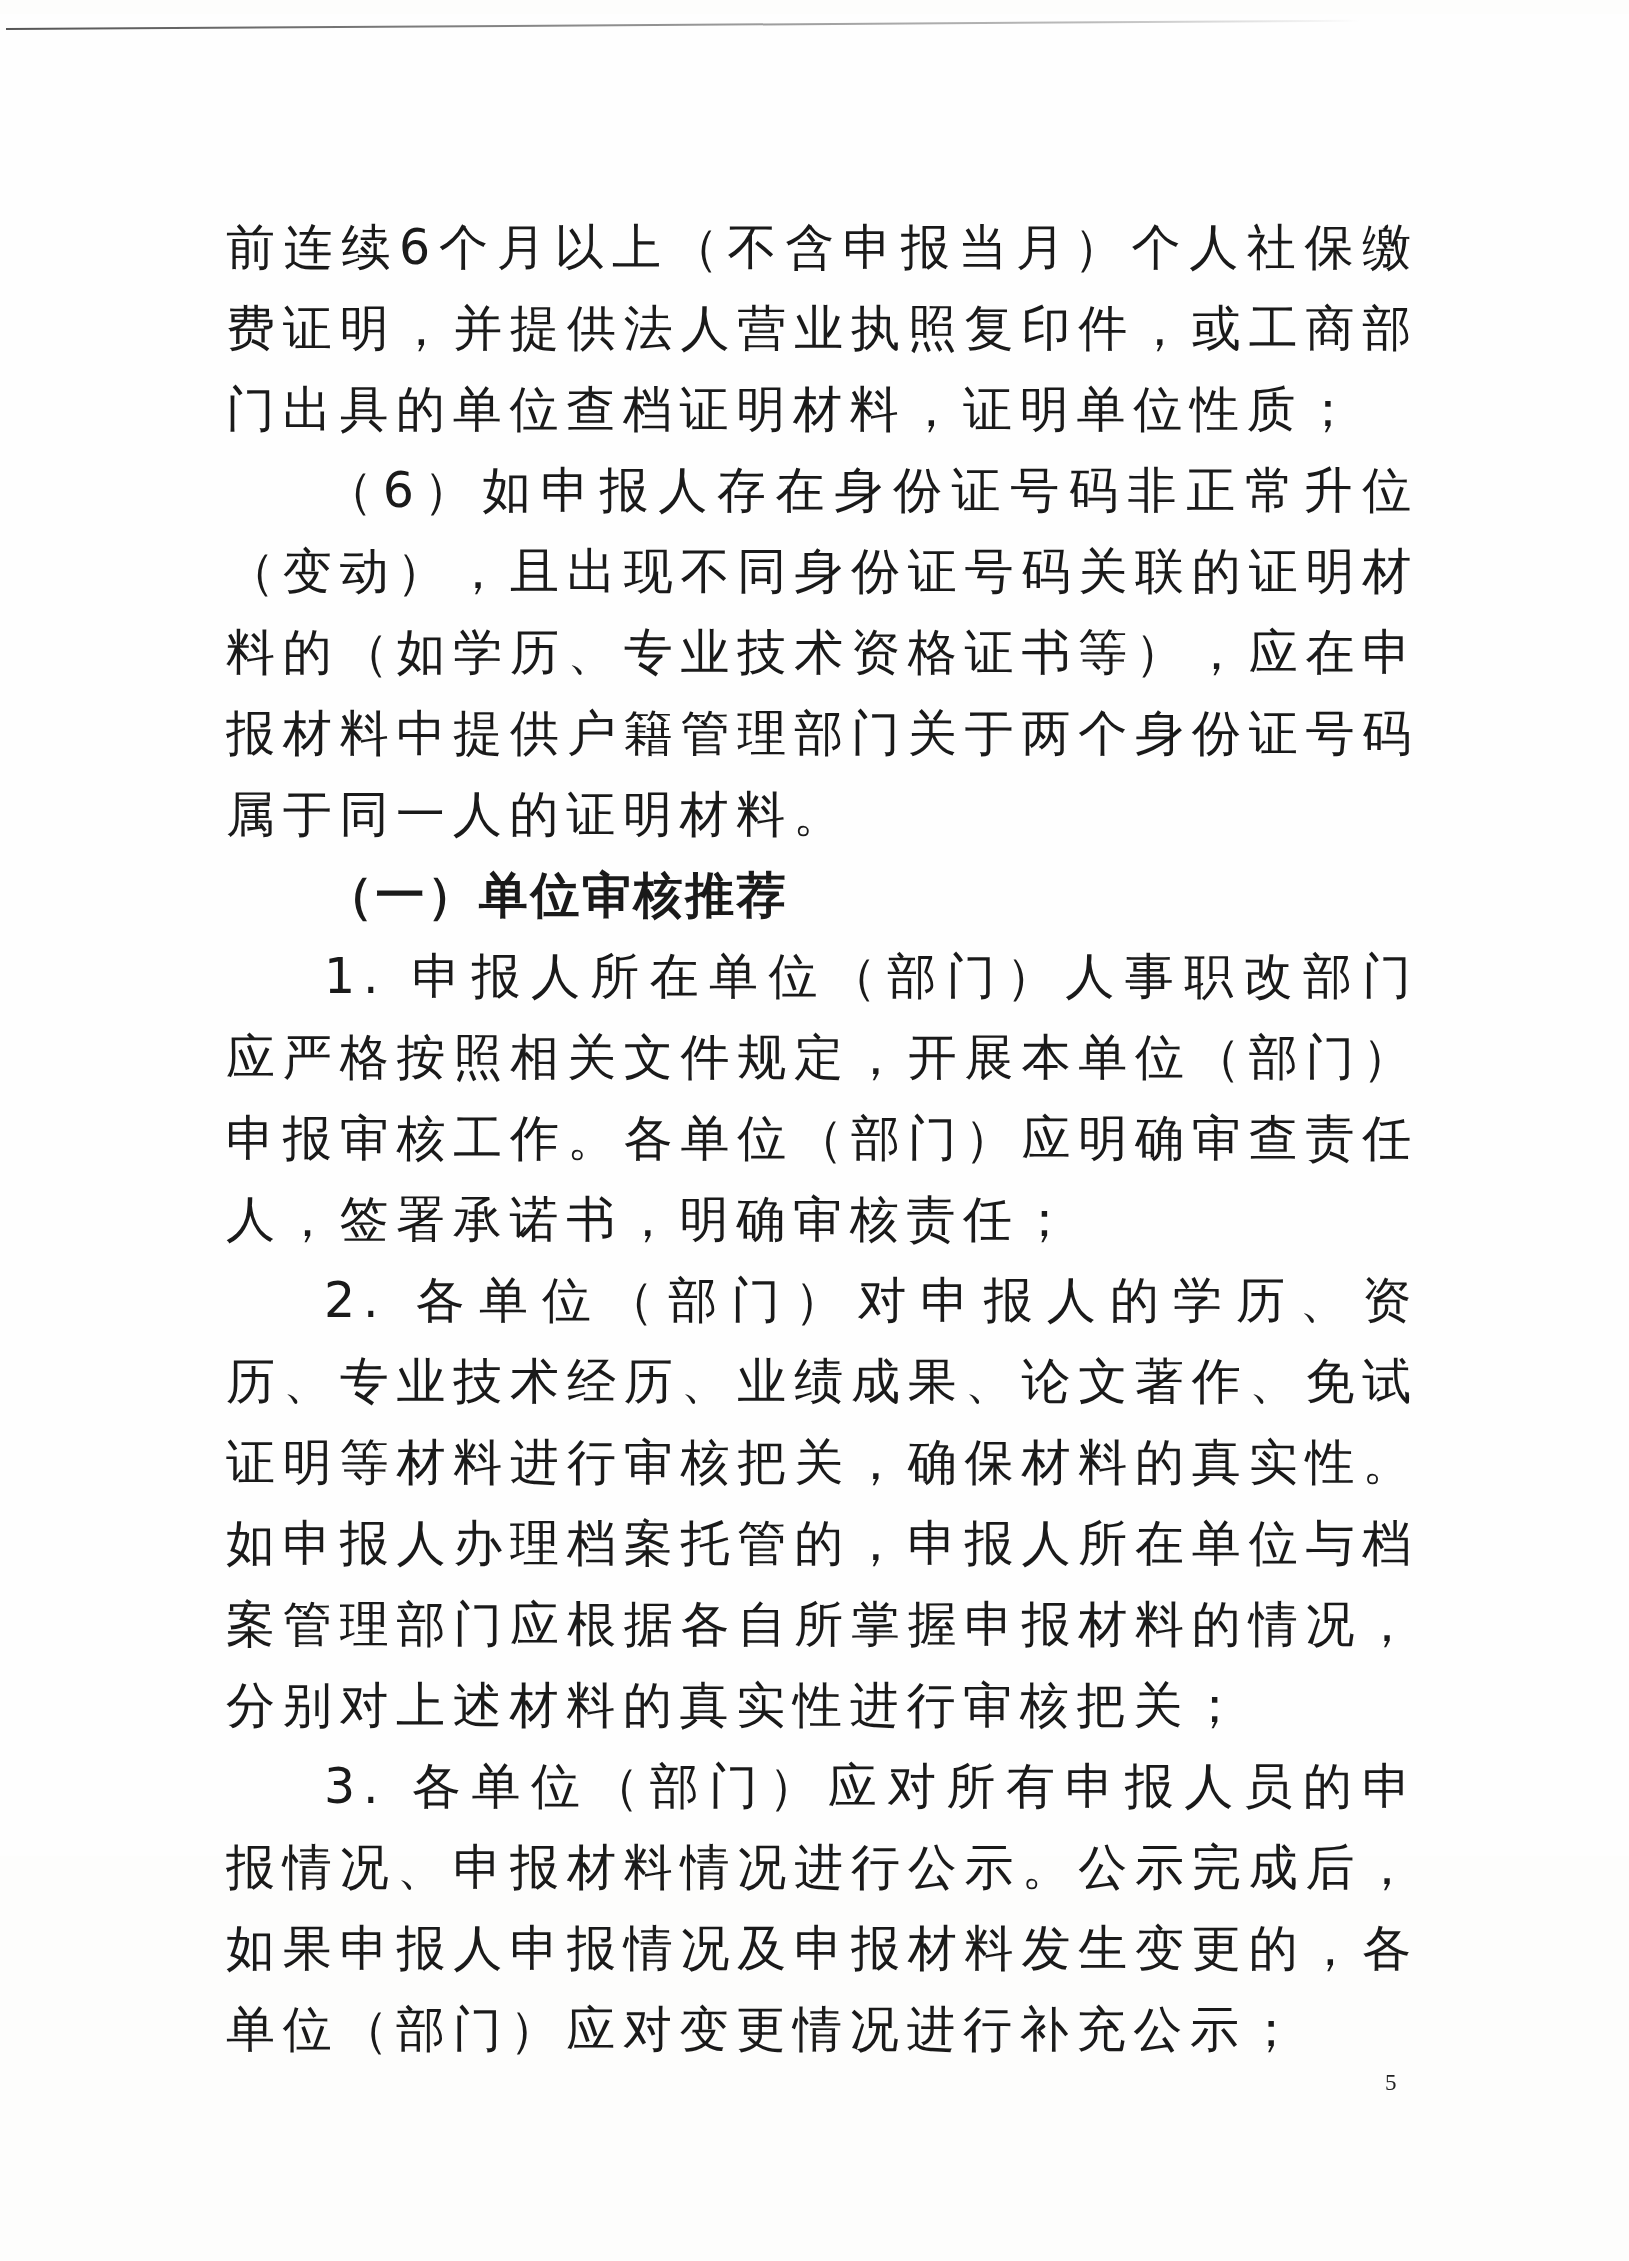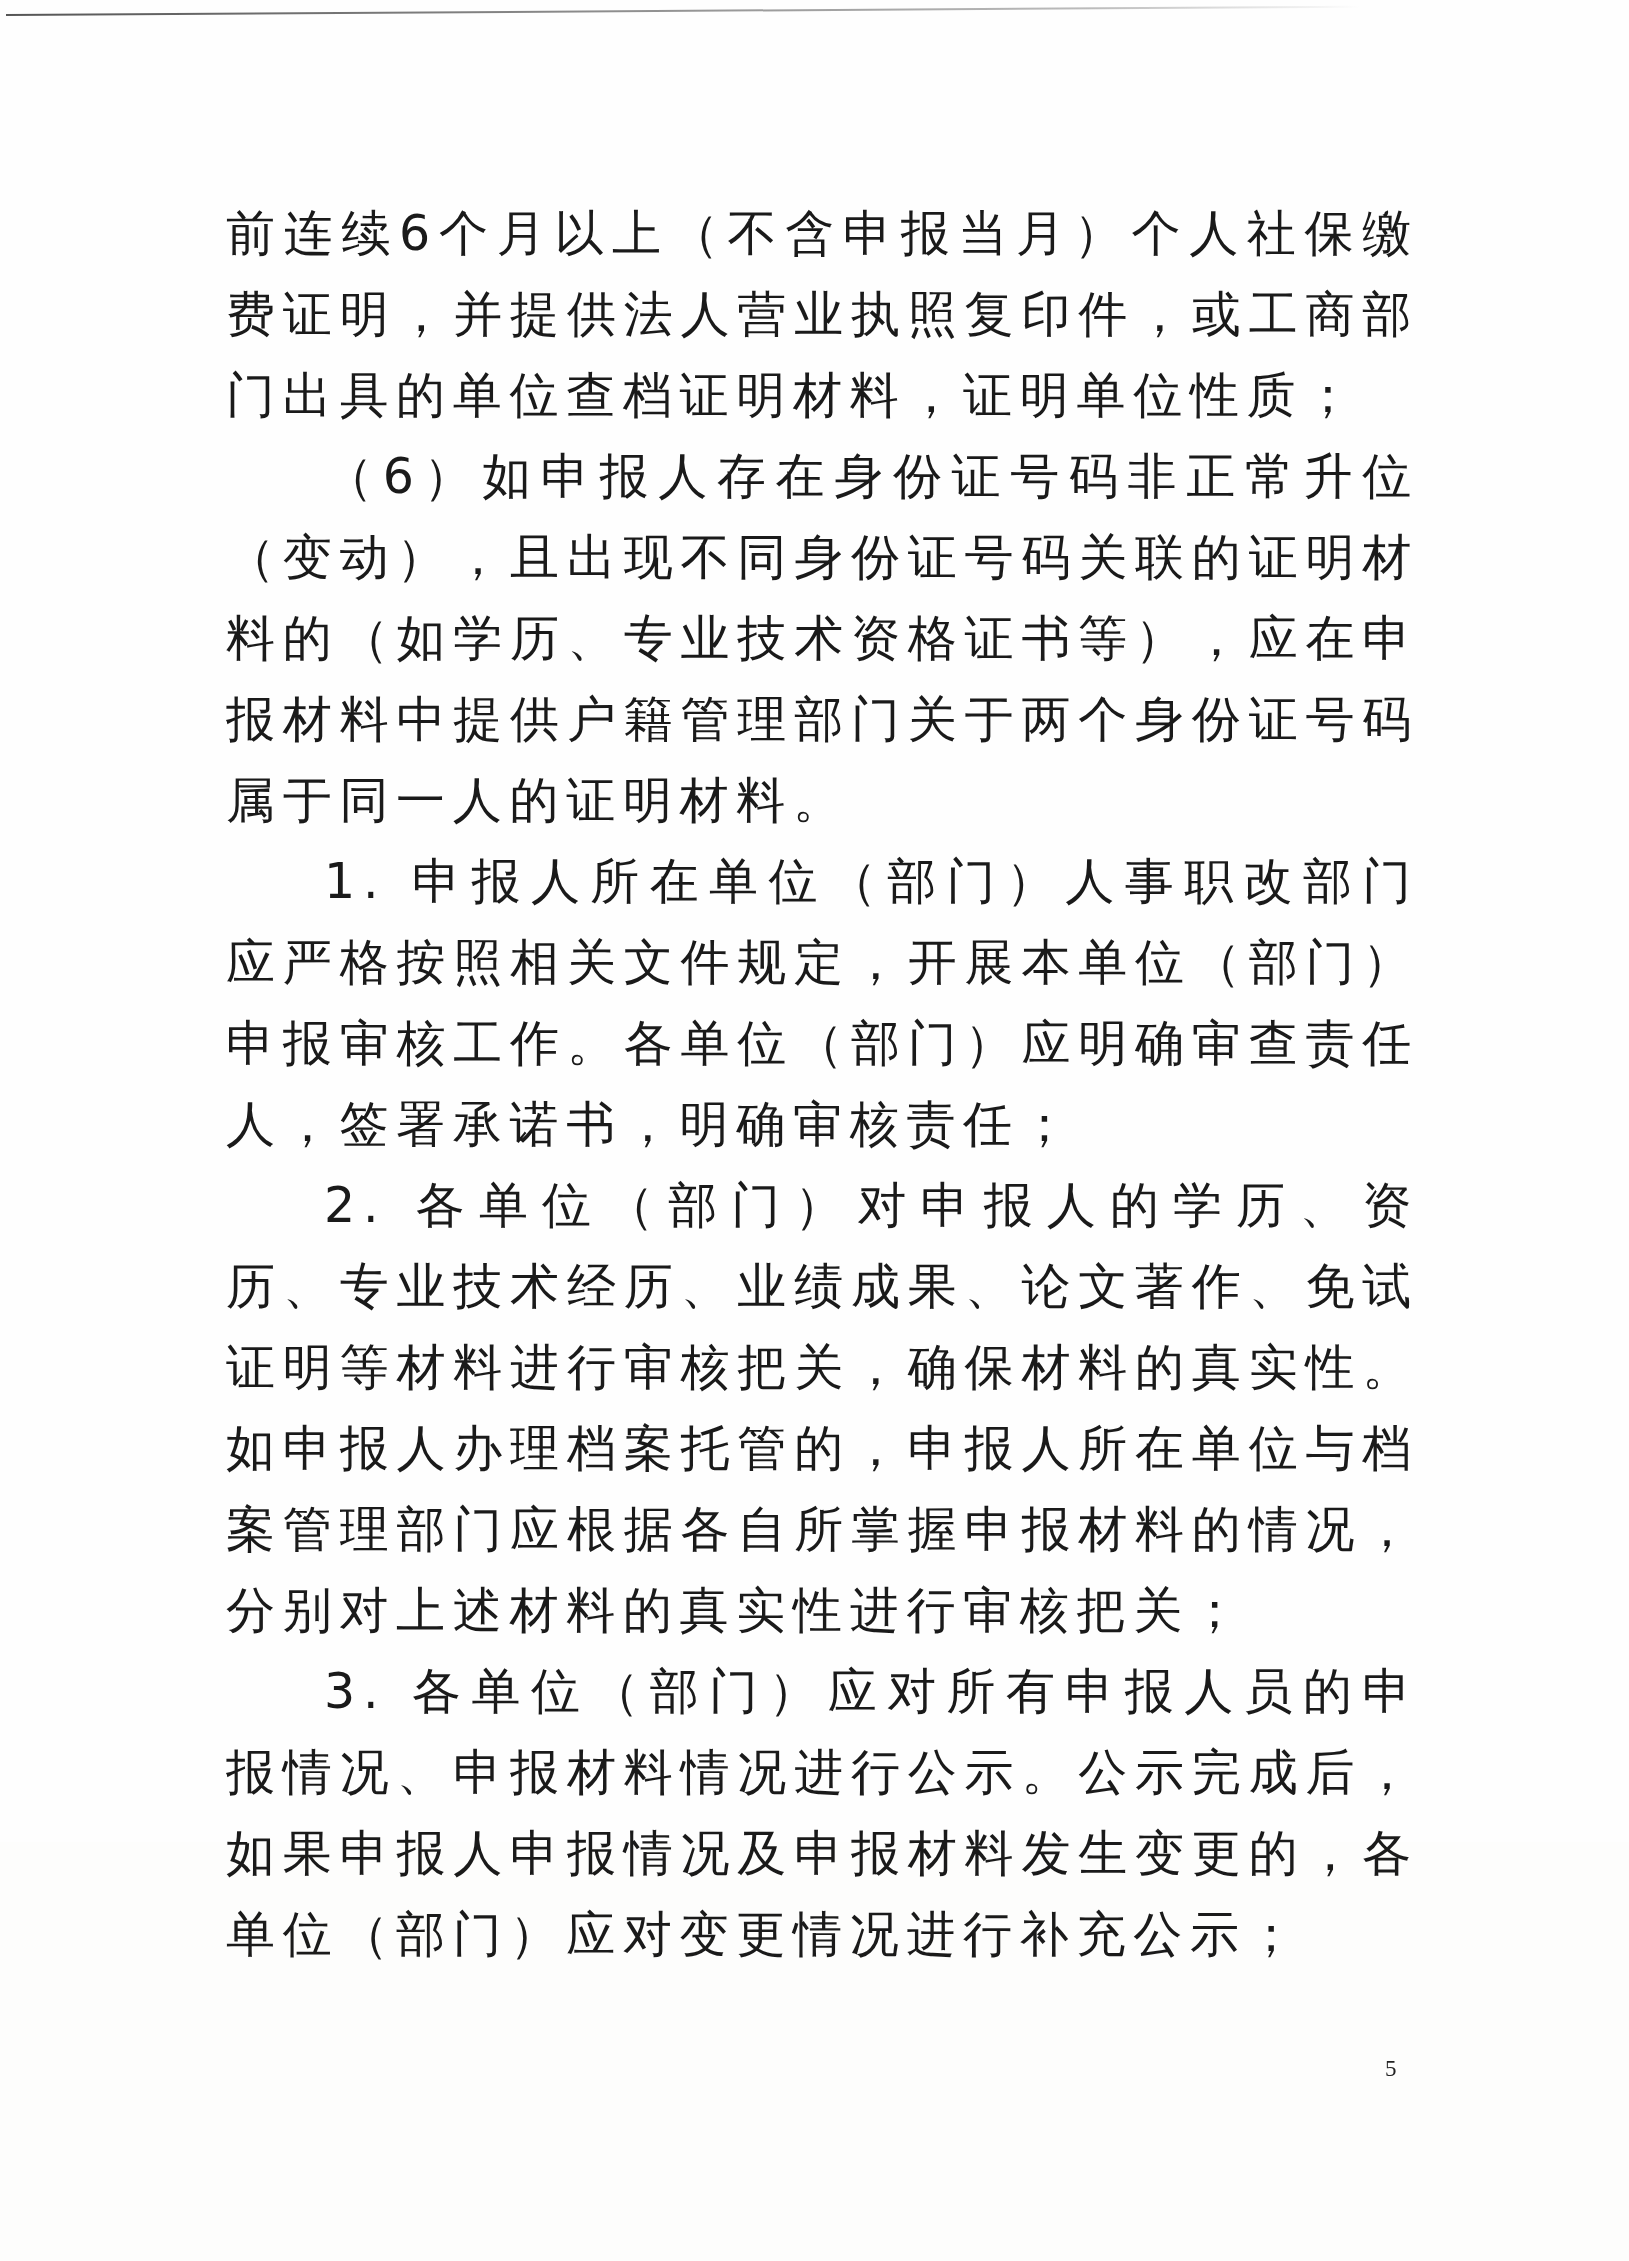--- a/index.html
+++ b/index.html
@@ -9,21 +9,21 @@
     }
     body {
       width: 1630px;
       height: 2261px;
       position: relative;
       overflow: hidden;
       background: #fdfdfc;
     }
     .page {
       position: absolute;
-      left: 0; top: 0;
+      left: 0; top: 14px;
       width: 1630px; height: 1842px;
       background: #fefefe;
     }
     .scan-edge {
       position: absolute;
       left: 6.4px; top: 0;
       width: 1354px; height: 1.9px;
       background: linear-gradient(90deg, #555 0%, #888 40%, #bbb 80%, rgba(200,200,200,0) 100%);
       transform: rotate(-0.35deg);
       transform-origin: left top;
@@ -71,20 +71,21 @@
   </style>
 </head>
 <body>
 
 <div class="page">
   <div class="scan-edge"></div>
 
   <div class="body-text">
     <p class="para">前连续6个月以上（不含申报当月）个人社保缴费证明，并提供法人营业执照复印件，或工商部门出具的单位查档证明材料，证明单位性质；</p>
     <p class="para indent">（6）如申报人存在身份证号码非正常升位（变动），且出现不同身份证号码关联的证明材料的（如学历、专业技术资格证书等），应在申报材料中提供户籍管理部门关于两个身份证号码属于同一人的证明材料。</p>
+    <p class="para heading-2">（一）单位审核推荐</p>
     <p class="para indent">1. 申报人所在单位（部门）人事职改部门应严格按照相关文件规定，开展本单位（部门）申报审核工作。各单位（部门）应明确审查责任人，签署承诺书，明确审核责任；</p>
     <p class="para indent">2. 各单位（部门）对申报人的学历、资历、专业技术经历、业绩成果、论文著作、免试证明等材料进行审核把关，确保材料的真实性。如申报人办理档案托管的，申报人所在单位与档案管理部门应根据各自所掌握申报材料的情况，分别对上述材料的真实性进行审核把关；</p>
     <p class="para indent">3. 各单位（部门）应对所有申报人员的申报情况、申报材料情况进行公示。公示完成后，如果申报人申报情况及申报材料发生变更的，各单位（部门）应对变更情况进行补充公示；</p>
 
   </div>
 
   <div class="page-number">5</div>
 </div>
 
 

